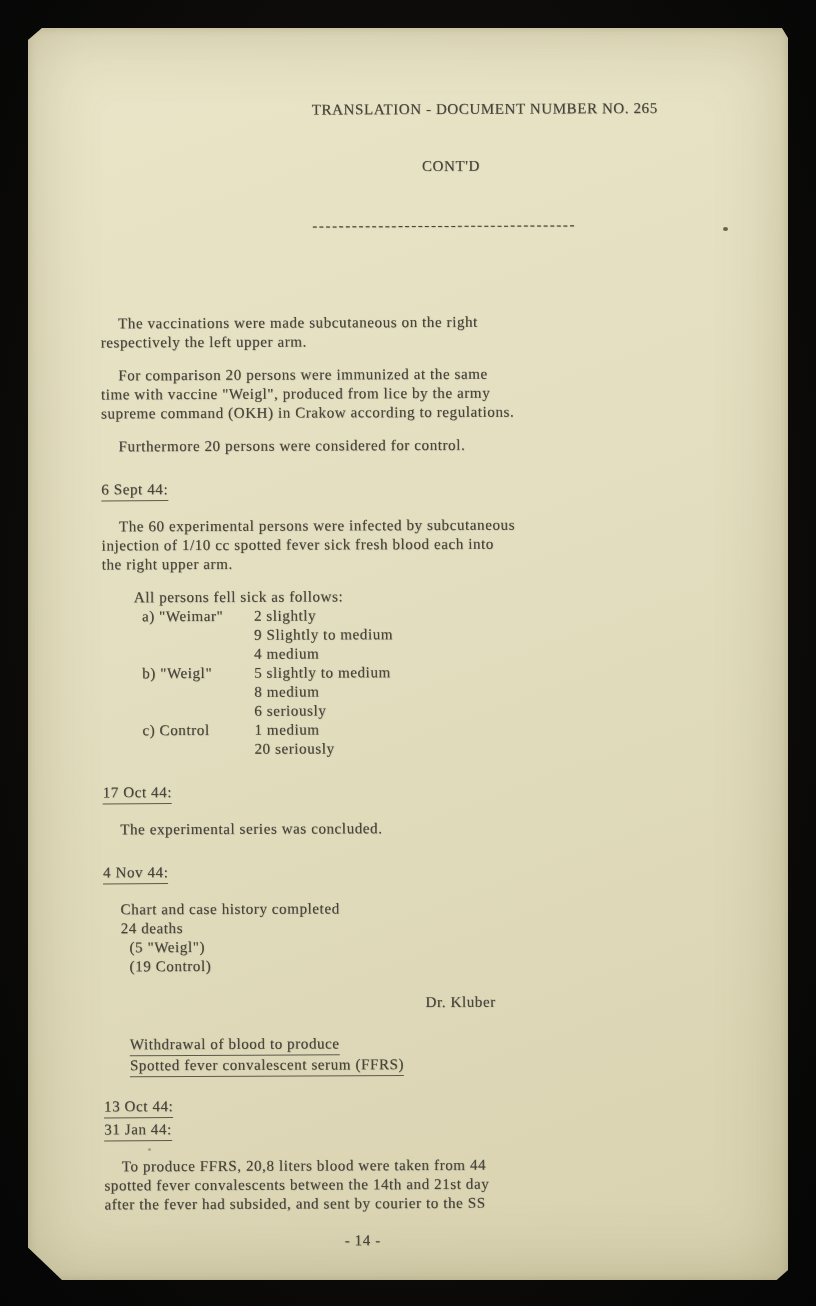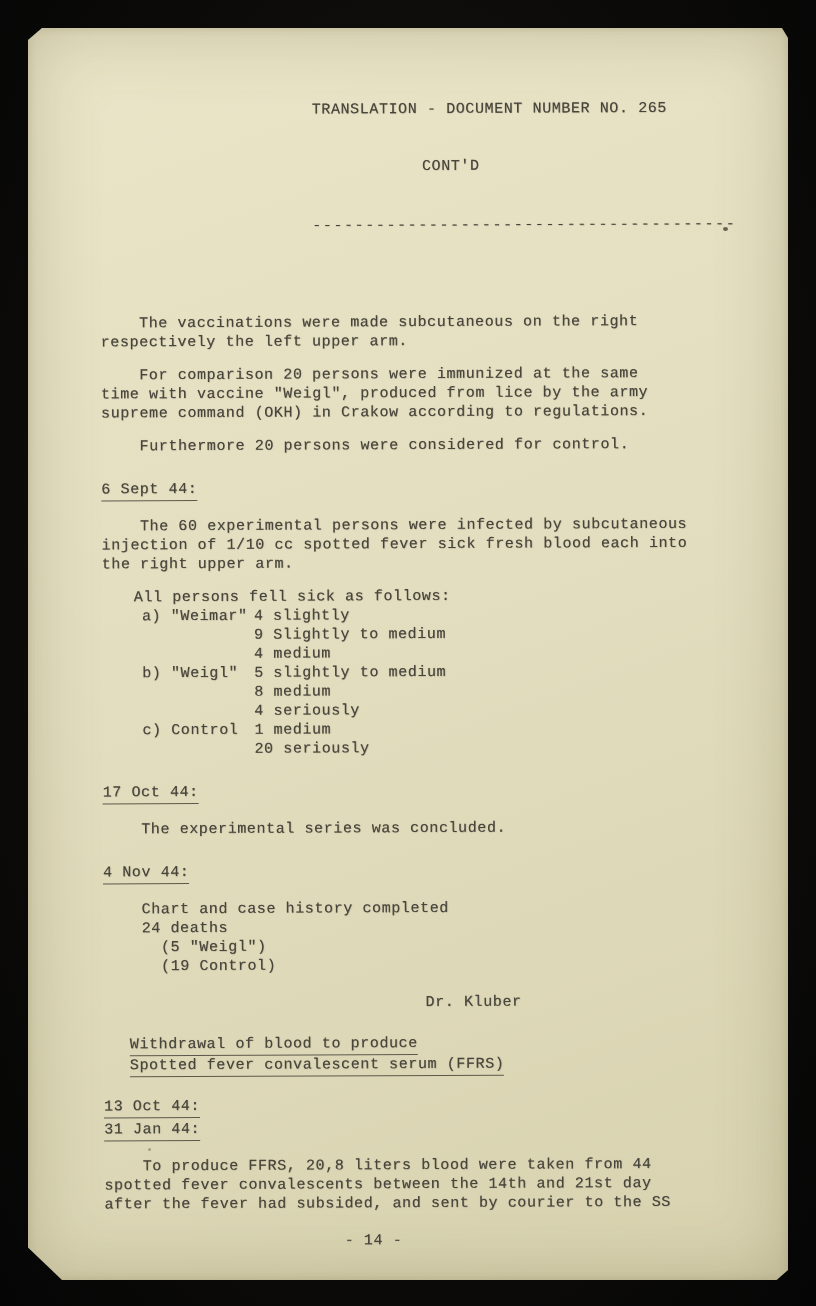--- a/index.html
+++ b/index.html
@@ -6,21 +6,21 @@
     margin: 0;
     padding: 0;
     background: #080807;
   }
   .stage {
     position: relative;
     width: 816px;
     height: 1306px;
     background: radial-gradient(ellipse at 50% 45%, #181714 0%, #0b0a09 70%, #050505 100%);
     overflow: hidden;
-    font-family: Liberation Mono, monospace;
+    font-family: Liberation Serif, serif;
   }
   .paper {
     position: absolute;
     left: 28px;
     top: 28px;
     width: 760px;
     height: 1252px;
     background: linear-gradient(160deg, #eae5c8 0%, #e3debf 45%, #d8d2b0 100%);
     clip-path: polygon(14px 0, 99.2% 0, 100% 10px, 100% 99.2%, 98.5% 100%, 34px 100%, 0 97.4%, 0 12px);
     box-shadow: inset 0 0 70px rgba(110, 100, 60, 0.30), inset 0 0 8px rgba(120, 110, 70, 0.25);
@@ -124,36 +124,36 @@
         <span class="underline">6 Sept 44:</span>
       </div>
 
       <div class="para">    The 60 experimental persons were infected by subcutaneous
 injection of 1/10 cc spotted fever sick fresh blood each into
 the right upper arm.</div>
 
       <div class="sick-list">
         <div class="intro">All persons fell sick as follows:</div>
         <div class="row">
-          <span class="label">a) "Weimar"</span><span class="value">4 slightly</span>
+          <span class="label">a) "Weimar"</span><span class="value">2 slightly</span>
         </div>
         <div class="row">
           <span class="label"></span><span class="value">9 Slightly to medium</span>
         </div>
         <div class="row">
           <span class="label"></span><span class="value">4 medium</span>
         </div>
         <div class="row">
           <span class="label">b) "Weigl"</span><span class="value">5 slightly to medium</span>
         </div>
         <div class="row">
           <span class="label"></span><span class="value">8 medium</span>
         </div>
         <div class="row">
-          <span class="label"></span><span class="value">4 seriously</span>
+          <span class="label"></span><span class="value">6 seriously</span>
         </div>
         <div class="row">
           <span class="label">c) Control</span><span class="value">1 medium</span>
         </div>
         <div class="row">
           <span class="label"></span><span class="value">20 seriously</span>
         </div>
       </div>
 
       <div class="heading">

